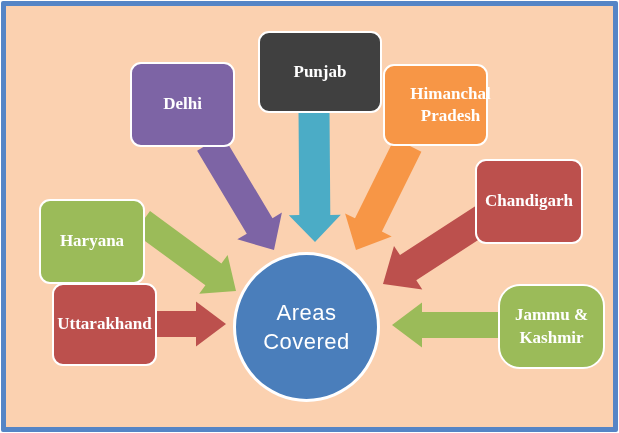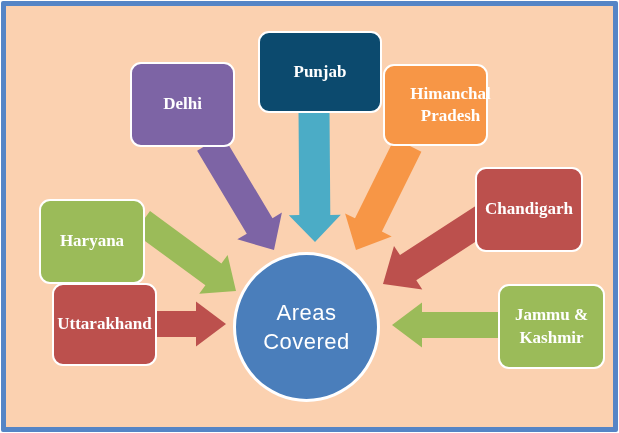--- a/index.html
+++ b/index.html
@@ -94,38 +94,38 @@
   <svg class="arrows" id="arrows-layer" viewBox="0 0 619 433" xmlns="http://www.w3.org/2000/svg">
       <polygon points="298.5,111.1 299.3,215.1 288.8,215.2 315.0,242.0 340.8,214.8 330.3,214.9 329.5,110.9" fill="#4BACC6"></polygon>
       <polygon points="197.1,150.7 246.8,233.7 237.3,239.3 274.0,250.0 281.9,212.6 272.5,218.3 222.9,135.3" fill="#7D64A5"></polygon>
       <polygon points="394.6,138.3 355.0,218.3 345.1,213.4 356.0,250.0 391.7,236.4 381.9,231.6 421.4,151.7" fill="#F79646"></polygon>
       <polygon points="134.0,232.9 205.4,285.3 199.2,293.8 236.0,291.0 227.6,255.1 221.4,263.5 150.0,211.1" fill="#9BBB59"></polygon>
       <polygon points="474.8,206.4 400.0,255.1 394.0,245.9 383.0,284.0 422.3,289.4 416.3,280.2 491.2,231.6" fill="#BC504D"></polygon>
       <polygon points="124.0,337.0 196.0,337.0 196.0,346.5 226.0,324.0 196.0,301.5 196.0,311.0 124.0,311.0" fill="#BC504D"></polygon>
       <polygon points="499.0,312.0 422.0,312.0 422.0,302.5 392.0,325.0 422.0,347.5 422.0,338.0 499.0,338.0" fill="#9BBB59"></polygon>
     </svg>
   <div class="nodes-layer" id="nodes-layer">
-      <div class="node" style="left: 258px; top: 31px; width: 124px; height: 82px; background: #0c4a6e;">
+      <div class="node" style="left: 258px; top: 31px; width: 124px; height: 82px; background: #404040;">
         <div class="node-label">Punjab</div>
       </div>
       <div class="node" style="left: 130px; top: 62px; width: 105px; height: 85px; background: rgb(125, 100, 165);">
         <div class="node-label">Delhi</div>
       </div>
       <div class="node" style="left: 383px; top: 64px; width: 105px; height: 82px; background: rgb(247, 150, 70); padding-left: 30px;">
         <div class="node-label">Himanchal Pradesh</div>
       </div>
       <div class="node" style="left: 39px; top: 155px; width: 106px; height: 85px; background: rgb(155, 187, 89); margin-top: 44px;">
         <div class="node-label">Haryana</div>
       </div>
-      <div class="node" style="left: 475px; top: 167px; width: 108px; height: 85px; background: rgb(188, 80, 77);">
+      <div class="node" style="left: 475px; top: 159px; width: 108px; height: 85px; background: rgb(188, 80, 77);">
         <div class="node-label">Chandigarh</div>
       </div>
       <div class="node" style="left: 20px; top: 283px; width: 105px; height: 83px; background: rgb(188, 80, 77); margin-left: 32px;">
         <div class="node-label">Uttarakhand</div>
       </div>
-      <div class="node" style="left: 498px; top: 284px; width: 107px; height: 85px; background: rgb(155, 187, 89);">
+      <div class="node" style="left: 498px; top: 284px; width: 107px; height: 85px; background: rgb(155, 187, 89); border-radius: 22px;">
         <div class="node-label">Jammu &amp; Kashmir</div>
       </div>
     </div>
   <div class="center-circle" id="center-circle" style="background: rgb(74, 126, 187);">
     <div class="center-label">Areas Covered</div>
   </div>
 </div>
 
 </body></html>

